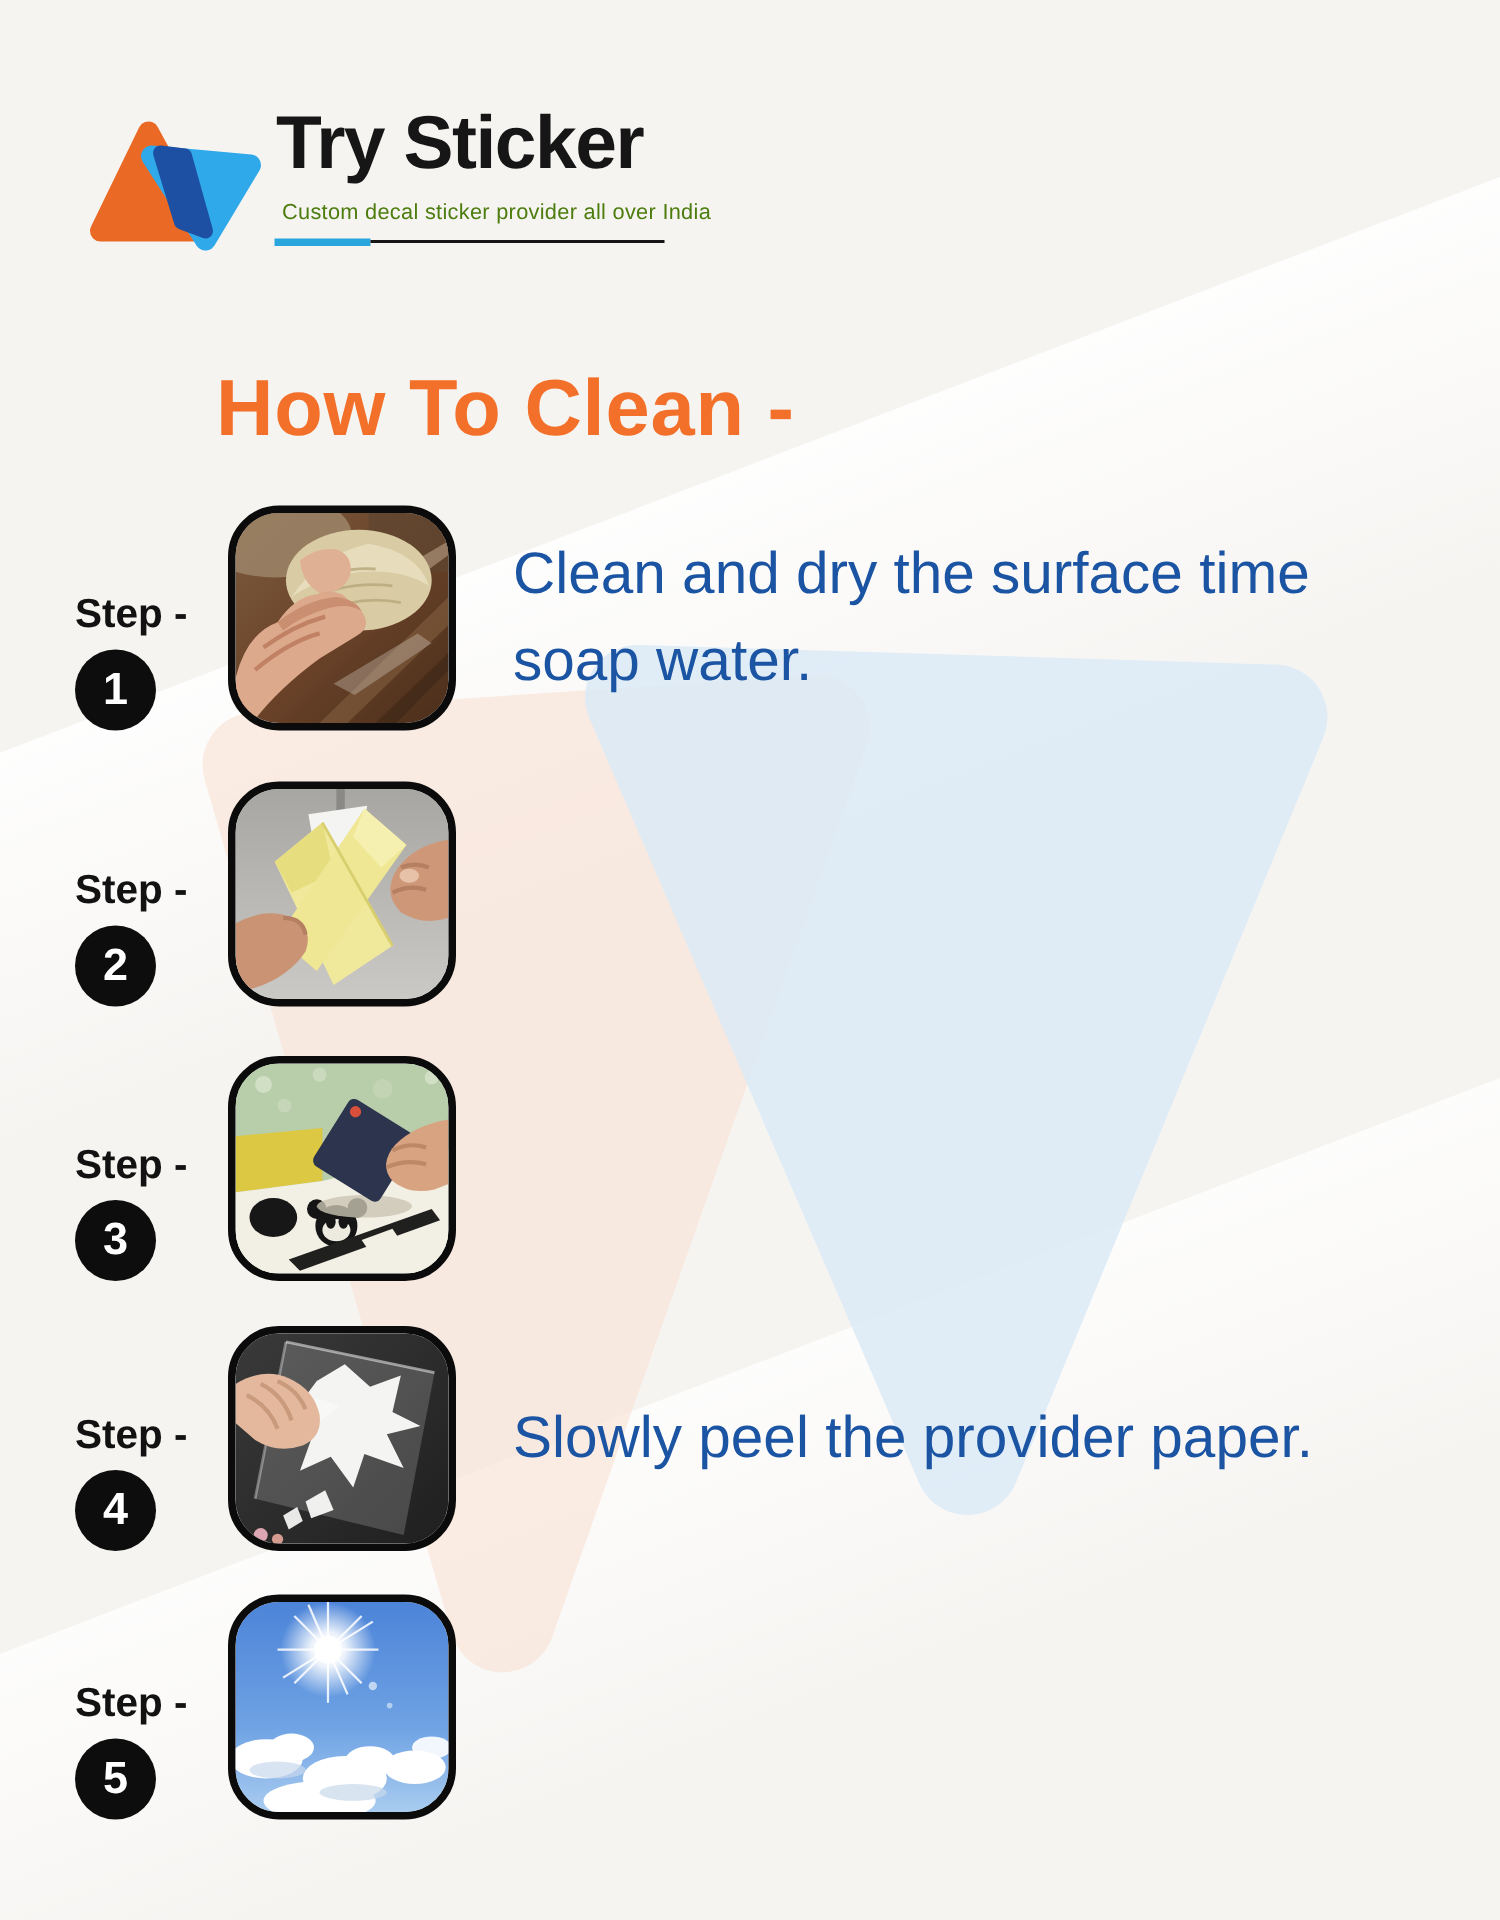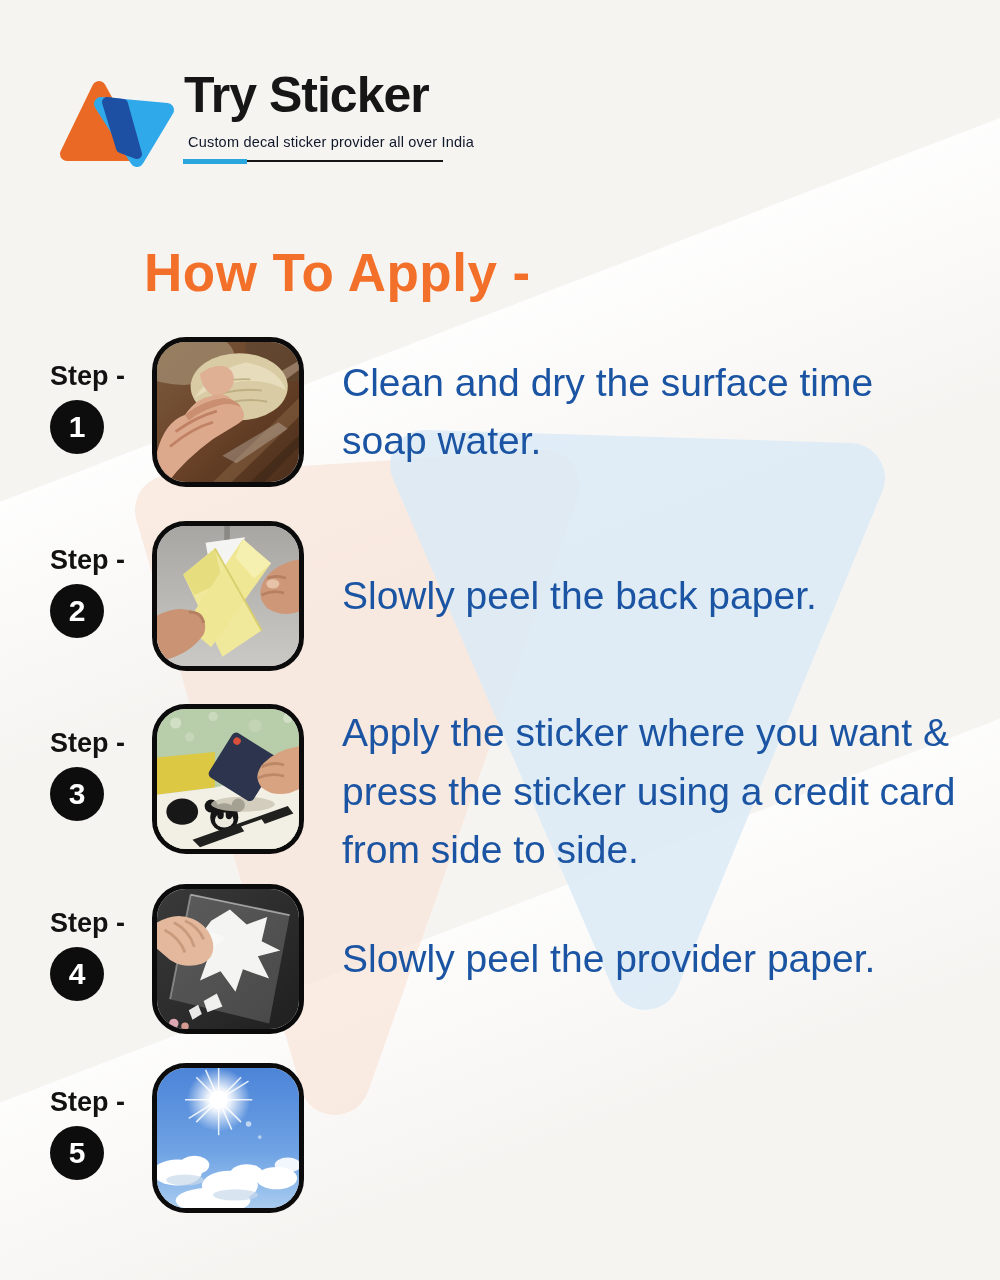--- a/index.html
+++ b/index.html
@@ -20,37 +20,37 @@
   .watermark{position:absolute;left:0;top:0;z-index:2;pointer-events:none;}
 
   .header{position:absolute;z-index:5;left:0;top:0;width:100%;}
   .logo-mark{position:absolute;left:55px;top:72px;width:124px;height:102px;}
   .brand-name{
     position:absolute;left:184px;top:66px;
     font-size:50px;font-weight:bold;color:#161616;letter-spacing:-1px;
   }
   .brand-tagline{
     position:absolute;left:188px;top:134px;
-    font-size:14.5px;color:#0f172a;letter-spacing:.2px;
+    font-size:14.5px;color:#4d7c0f;letter-spacing:.2px;
   }
   .brand-underline{
     position:absolute;left:183px;top:157px;width:260px;height:8px;
     display:flex;align-items:center;
   }
   .brand-underline .blue-bar{width:64px;height:5px;background:#2AA6DF;flex:none;}
   .brand-underline .thin-line{flex:1;height:2px;background:#161616;}
 
   .heading{
     position:absolute;z-index:5;left:144px;top:242px;
     font-size:53px;font-weight:bold;color:#F2702A;letter-spacing:.5px;
   }
 
   .step-row{
     position:absolute;z-index:5;left:48px;width:920px;
-    display:flex;flex-direction:row;align-items:flex-start;
+    display:flex;flex-direction:row;align-items:flex-end;
   }
   .step-row.r1{top:337px;}
   .step-row.r2{top:521px;}
   .step-row.r3{top:704px;}
   .step-row.r4{top:884px;}
   .step-row.r5{top:1063px;}
 
   .step-col{width:104px;flex:none;padding-top:24px;}
   .step-label{font-size:27px;font-weight:bold;color:#121212;margin:0 0 8px 2px;}
   .step-badge{
@@ -94,21 +94,21 @@
       <path d="M52,30 L68,32 L82,82 L66,76 Z" fill="#1D4FA3" stroke="#1D4FA3" stroke-width="10" stroke-linejoin="round"></path>
     </svg>
     <div class="brand-name">Try Sticker</div>
     <div class="brand-tagline">Custom decal sticker provider all over India</div>
     <div class="brand-underline">
       <div class="blue-bar"></div>
       <div class="thin-line"></div>
     </div>
   </div>
 
-  <div class="heading">How To Apply -</div>
+  <div class="heading">How To Clean -</div>
 
   <div class="step-row r1">
     <div class="step-col">
       <div class="step-label">Step -</div>
       <div class="step-badge">1</div>
     </div>
     <div class="photo">
       <svg viewBox="0 0 152 150" preserveAspectRatio="none">
         <defs>
           <linearGradient id="p1wood" x1="0" y1="0" x2="1" y2="1">
@@ -163,21 +163,20 @@
         <path d="M92,14 L122,40 L104,56 L84,34 Z" fill="#F6F0B0"></path>
         <path d="M62,24 L112,112" stroke="#D8CE6E" stroke-width="2"></path>
         <path d="M0,96 Q22,84 40,92 Q56,100 50,116 Q38,134 14,142 L0,146 Z" fill="#C99374"></path>
         <path d="M34,92 Q48,92 50,104" stroke="#B57F61" stroke-width="3" fill="none"></path>
         <path d="M152,36 Q128,40 116,56 Q104,74 118,88 Q134,98 152,92 Z" fill="#CE9878"></path>
         <path d="M118,56 Q128,52 138,56" stroke="#B57F61" stroke-width="3" fill="none"></path>
         <path d="M112,74 Q124,68 136,72" stroke="#B57F61" stroke-width="3" fill="none"></path>
         <ellipse cx="124" cy="62" rx="7" ry="5" fill="#E8C2A8"></ellipse>
       </svg>
     </div>
-    <div class="desc">Slowly peel the back paper.</div>
   </div>
 
   <div class="step-row r3">
     <div class="step-col">
       <div class="step-label">Step -</div>
       <div class="step-badge">3</div>
     </div>
     <div class="photo">
       <svg viewBox="0 0 152 150" preserveAspectRatio="none">
         <rect width="152" height="150" fill="#B8CDA9"></rect>
@@ -203,21 +202,20 @@
         <ellipse cx="92" cy="102" rx="34" ry="8" fill="#C9C4B2" opacity="0.8"></ellipse>
         <g transform="rotate(32 92 62)">
           <rect x="64" y="34" width="56" height="56" rx="5" fill="#2C344E"></rect>
           <circle cx="72" cy="42" r="4" fill="#D8503B"></circle>
         </g>
         <path d="M152,40 Q128,44 114,58 Q102,72 112,84 Q124,94 142,90 L152,86 Z" fill="#D8A381"></path>
         <path d="M112,62 Q124,56 136,60" stroke="#BD8866" stroke-width="3" fill="none"></path>
         <path d="M108,74 Q122,68 136,72" stroke="#BD8866" stroke-width="3" fill="none"></path>
       </svg>
     </div>
-    <div class="desc">Apply the sticker where you want &amp; press the sticker using a credit card from side to side.</div>
   </div>
 
   <div class="step-row r4">
     <div class="step-col">
       <div class="step-label">Step -</div>
       <div class="step-badge">4</div>
     </div>
     <div class="photo">
       <svg viewBox="0 0 152 150" preserveAspectRatio="none">
         <defs>

